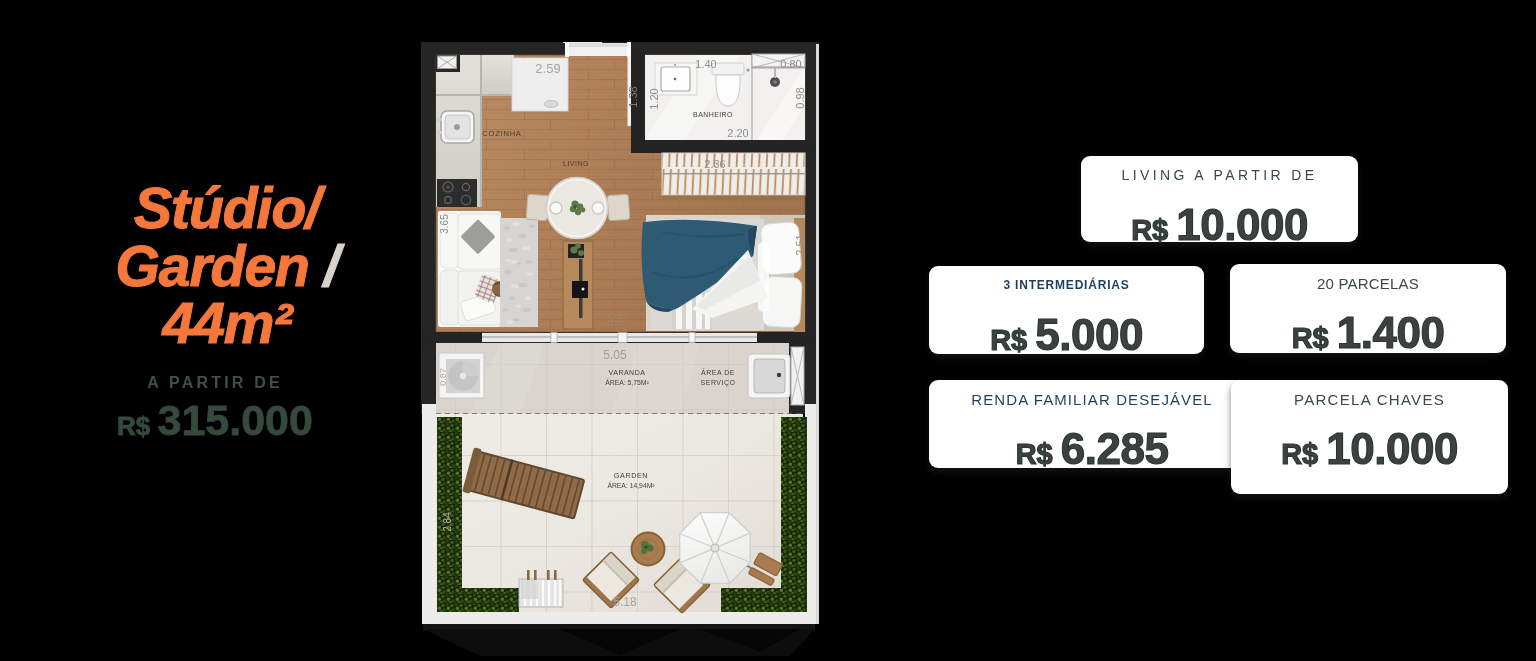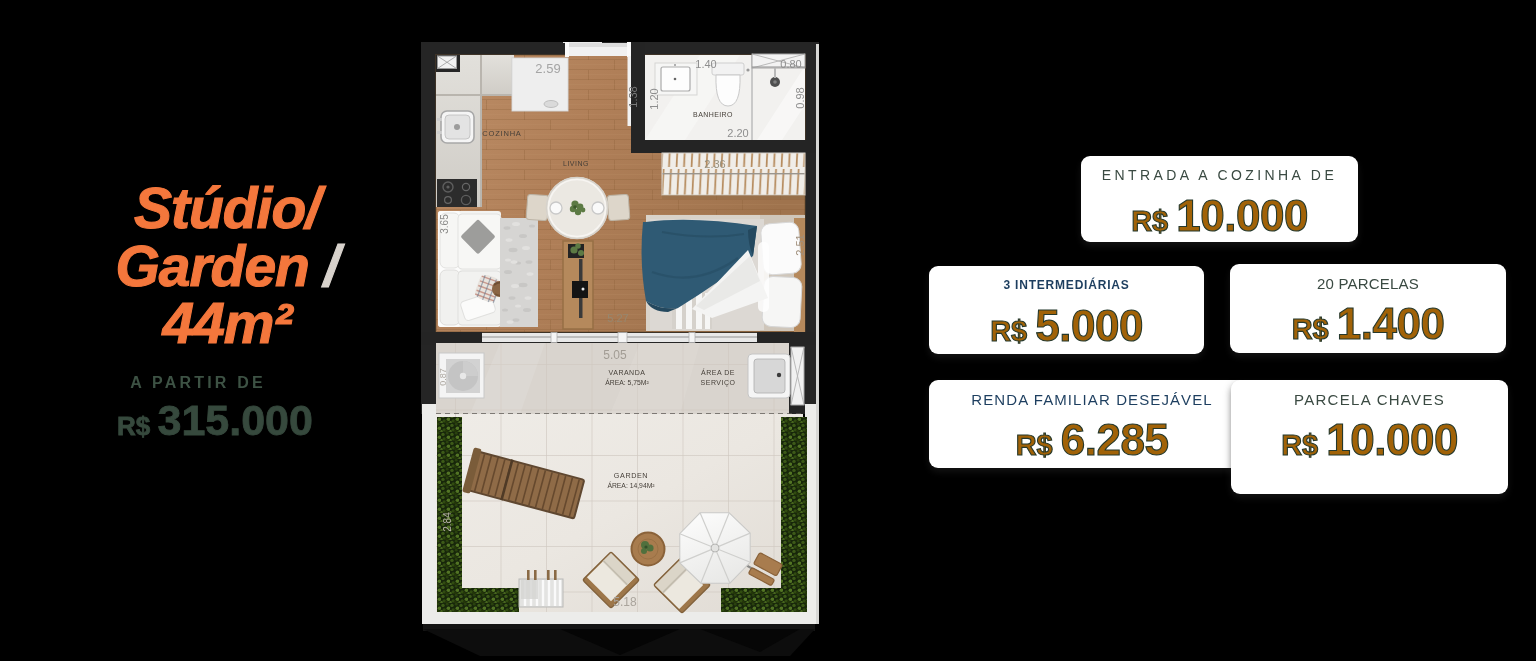--- a/index.html
+++ b/index.html
@@ -3,48 +3,48 @@
 <meta charset="utf-8">
 <style>
   html,body{margin:0;padding:0;background:#000;}
   body{width:1536px;height:661px;position:relative;overflow:hidden;
        font-family:"Liberation Sans", sans-serif;}
   .abs{position:absolute;}
   
   .head{left:42px;top:180px;width:370px;text-align:center;color:#f4773c;
         font-weight:bold;font-size:57px;line-height:57.5px;letter-spacing:-1px;font-style:italic;
         -webkit-text-stroke:1.1px #f4773c;}
-  .sub1{left:13px;top:374px;width:370px;text-align:center;color:#3d5244;
+  .sub1{left:30px;top:374px;width:370px;text-align:center;color:#3d5244;
         font-weight:bold;font-size:16px;letter-spacing:3.2px;}
   .price{left:30px;top:396px;width:370px;text-align:center;color:#36493d;font-weight:bold;
         -webkit-text-stroke:0.8px #36493d;}
   .price .rs{font-size:26px;}
   .price .num{font-size:43px;margin-top:40px;}
   
   .card{background:#fff;border-radius:9px;box-shadow:0 4px 7px rgba(35,35,35,.55);
         display:flex;flex-direction:column;align-items:center;
         text-align:center;padding-top:11px;box-sizing:border-box;}
   .card .lab{letter-spacing:3.4px;font-size:14px;color:#3a4a42;line-height:17px;}
-  .card .val{color:#a16207;font-weight:bold;margin-top:10px;line-height:44px;
+  .card .val{color:#404040;font-weight:bold;margin-top:19px;line-height:44px;
         -webkit-text-stroke:1.1px #24382c;}
   .card .val .rs{font-size:29px;}
   .card .val .num{font-size:44px;letter-spacing:-0.5px;}
   .navy{color:#1d3e5f !important;}
 </style>
 </head>
 <body>
 
 <div class="abs head">Stúdio/<br>Garden <span style="color:#d8d2cc;-webkit-text-stroke:1.1px #d8d2cc;">/</span><br>44m²</div>
 
 <div class="abs sub1">A PARTIR DE</div>
 
 <div class="abs price"><span class="rs">R$ </span><span class="num">315.000</span></div>
 
 <div class="abs card" style="left:1081px;top:156px;width:277px;height:86px;">
-  <div class="lab">ENTRADA A COZINHA DE</div>
+  <div class="lab">LIVING A PARTIR DE</div>
   <div class="val"><span class="rs">R$ </span><span class="num">10.000</span></div>
 </div>
 
 <div class="abs card" style="left:929px;top:266px;width:275px;height:88px;">
   <div class="lab navy" style="letter-spacing:0.8px;font-size:12px;font-weight:bold;">3 INTERMEDIÁRIAS</div>
   <div class="val"><span class="rs">R$ </span><span class="num">5.000</span></div>
 </div>
 
 <div class="abs card" style="left:1230px;top:264px;width:276px;height:89px;">
   <div class="lab" style="letter-spacing:0.2px;font-size:15px;">20 PARCELAS</div>

